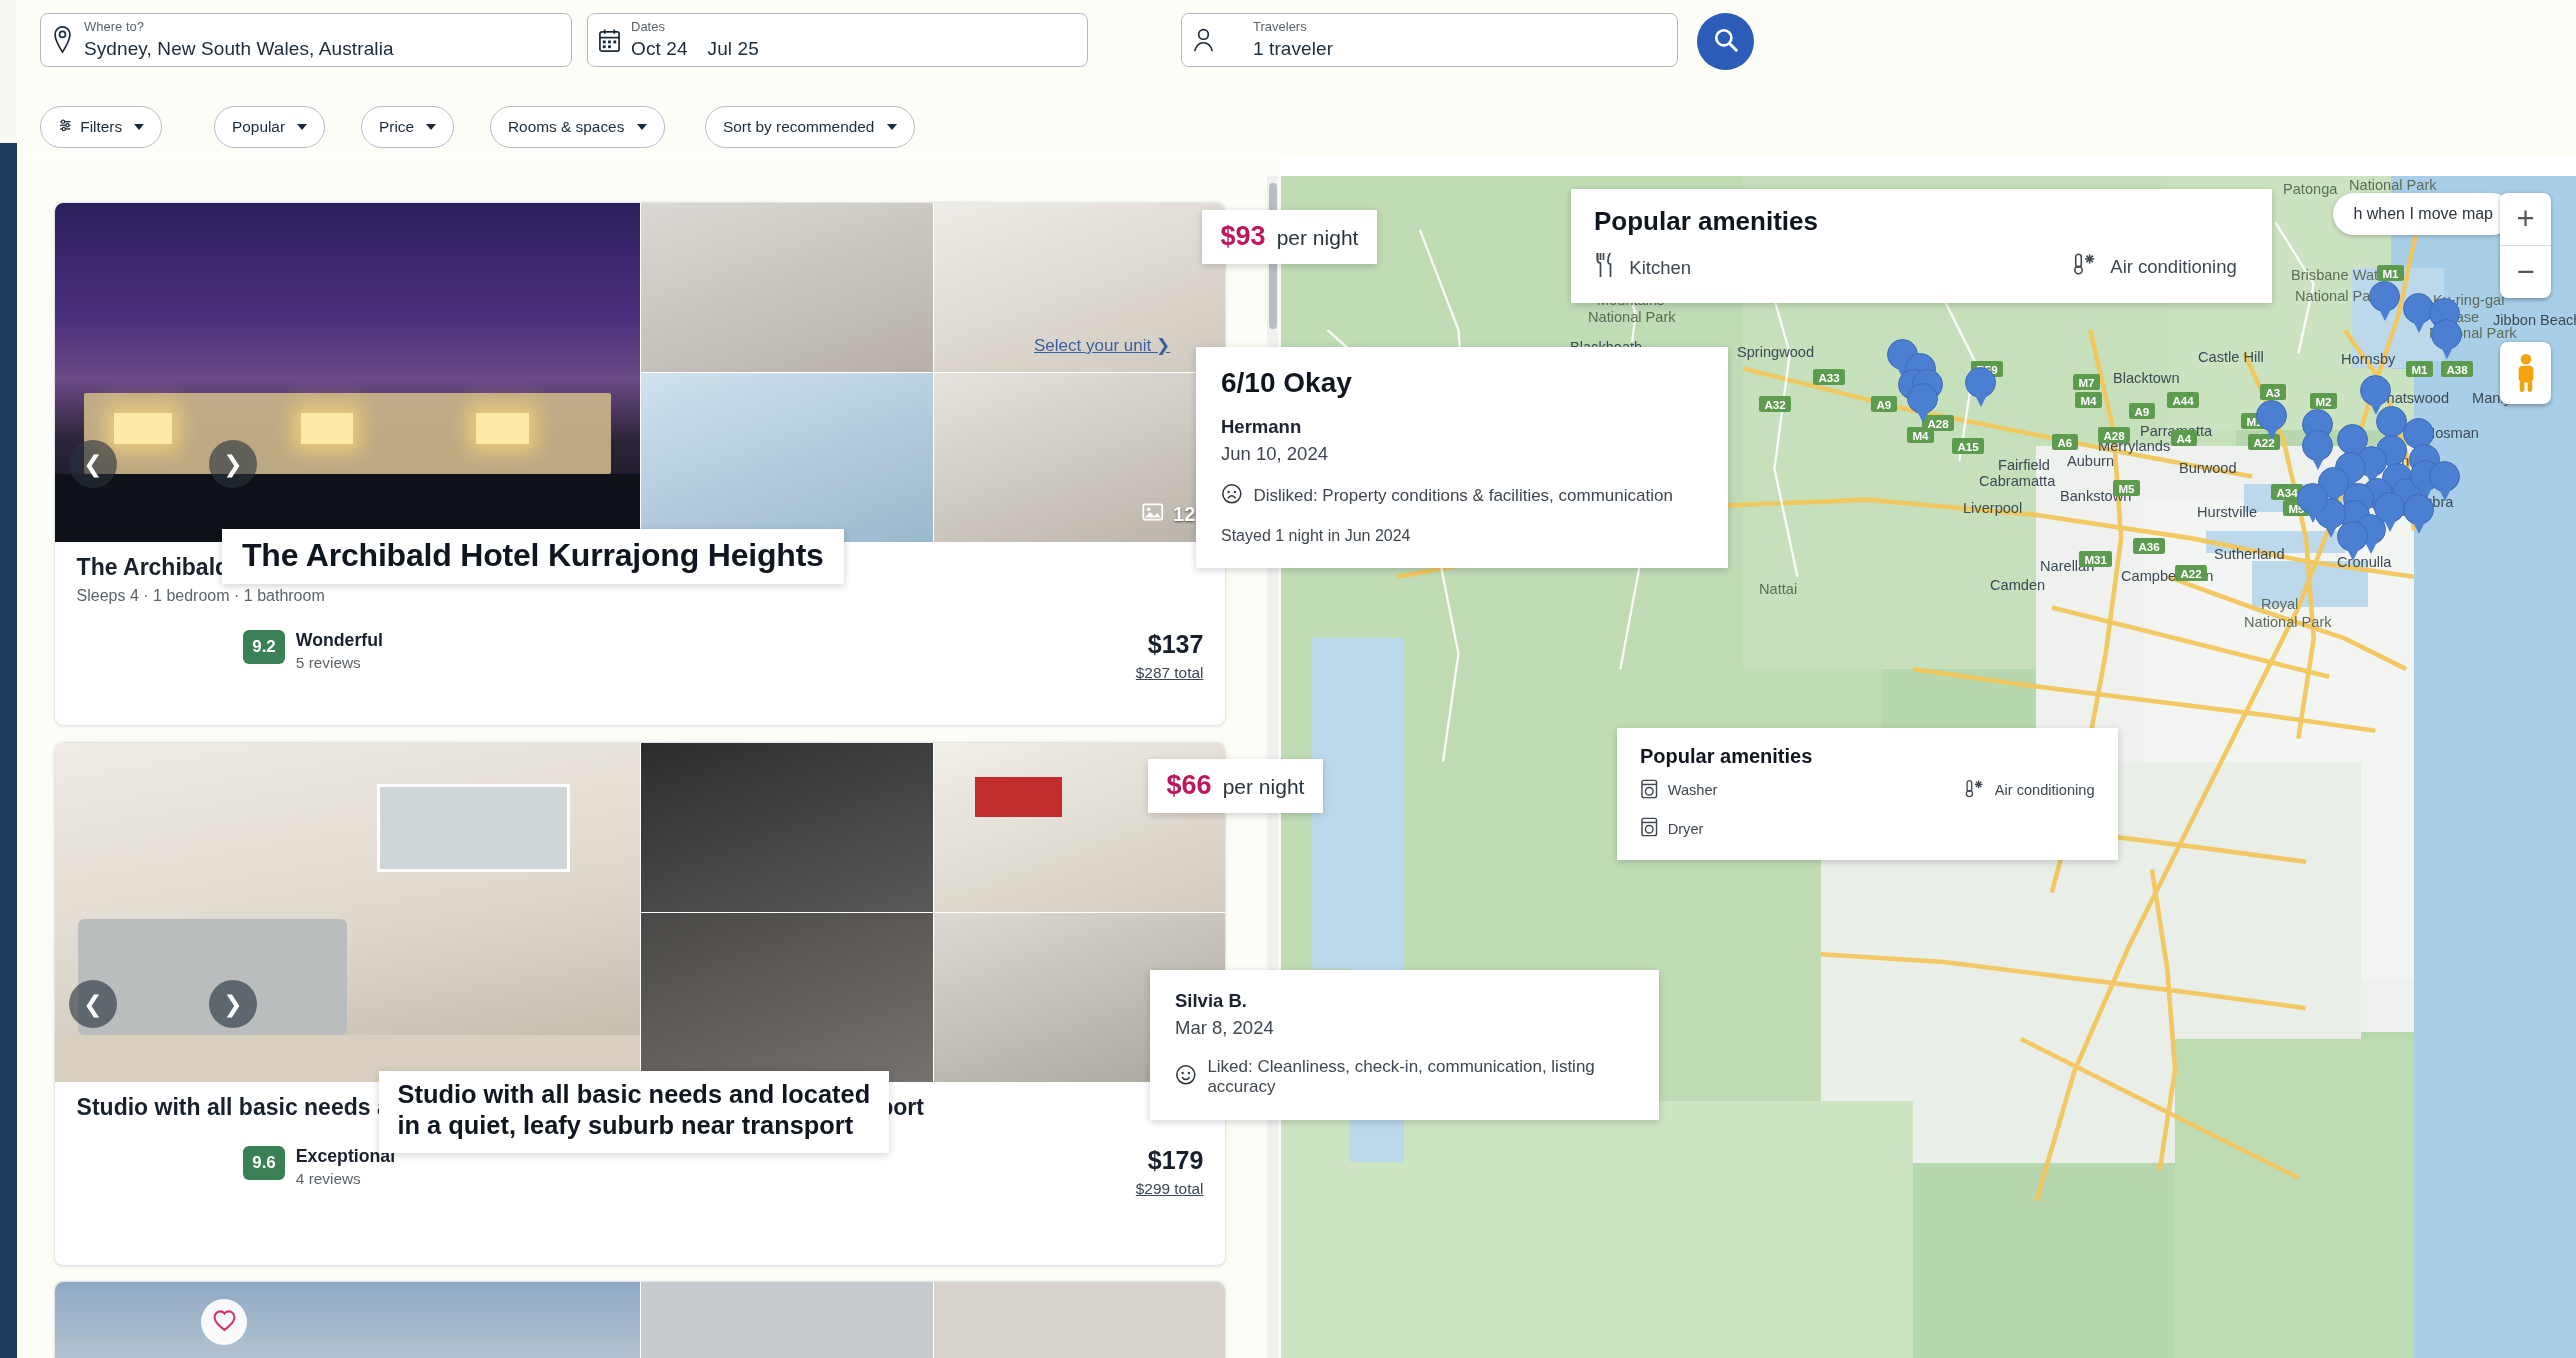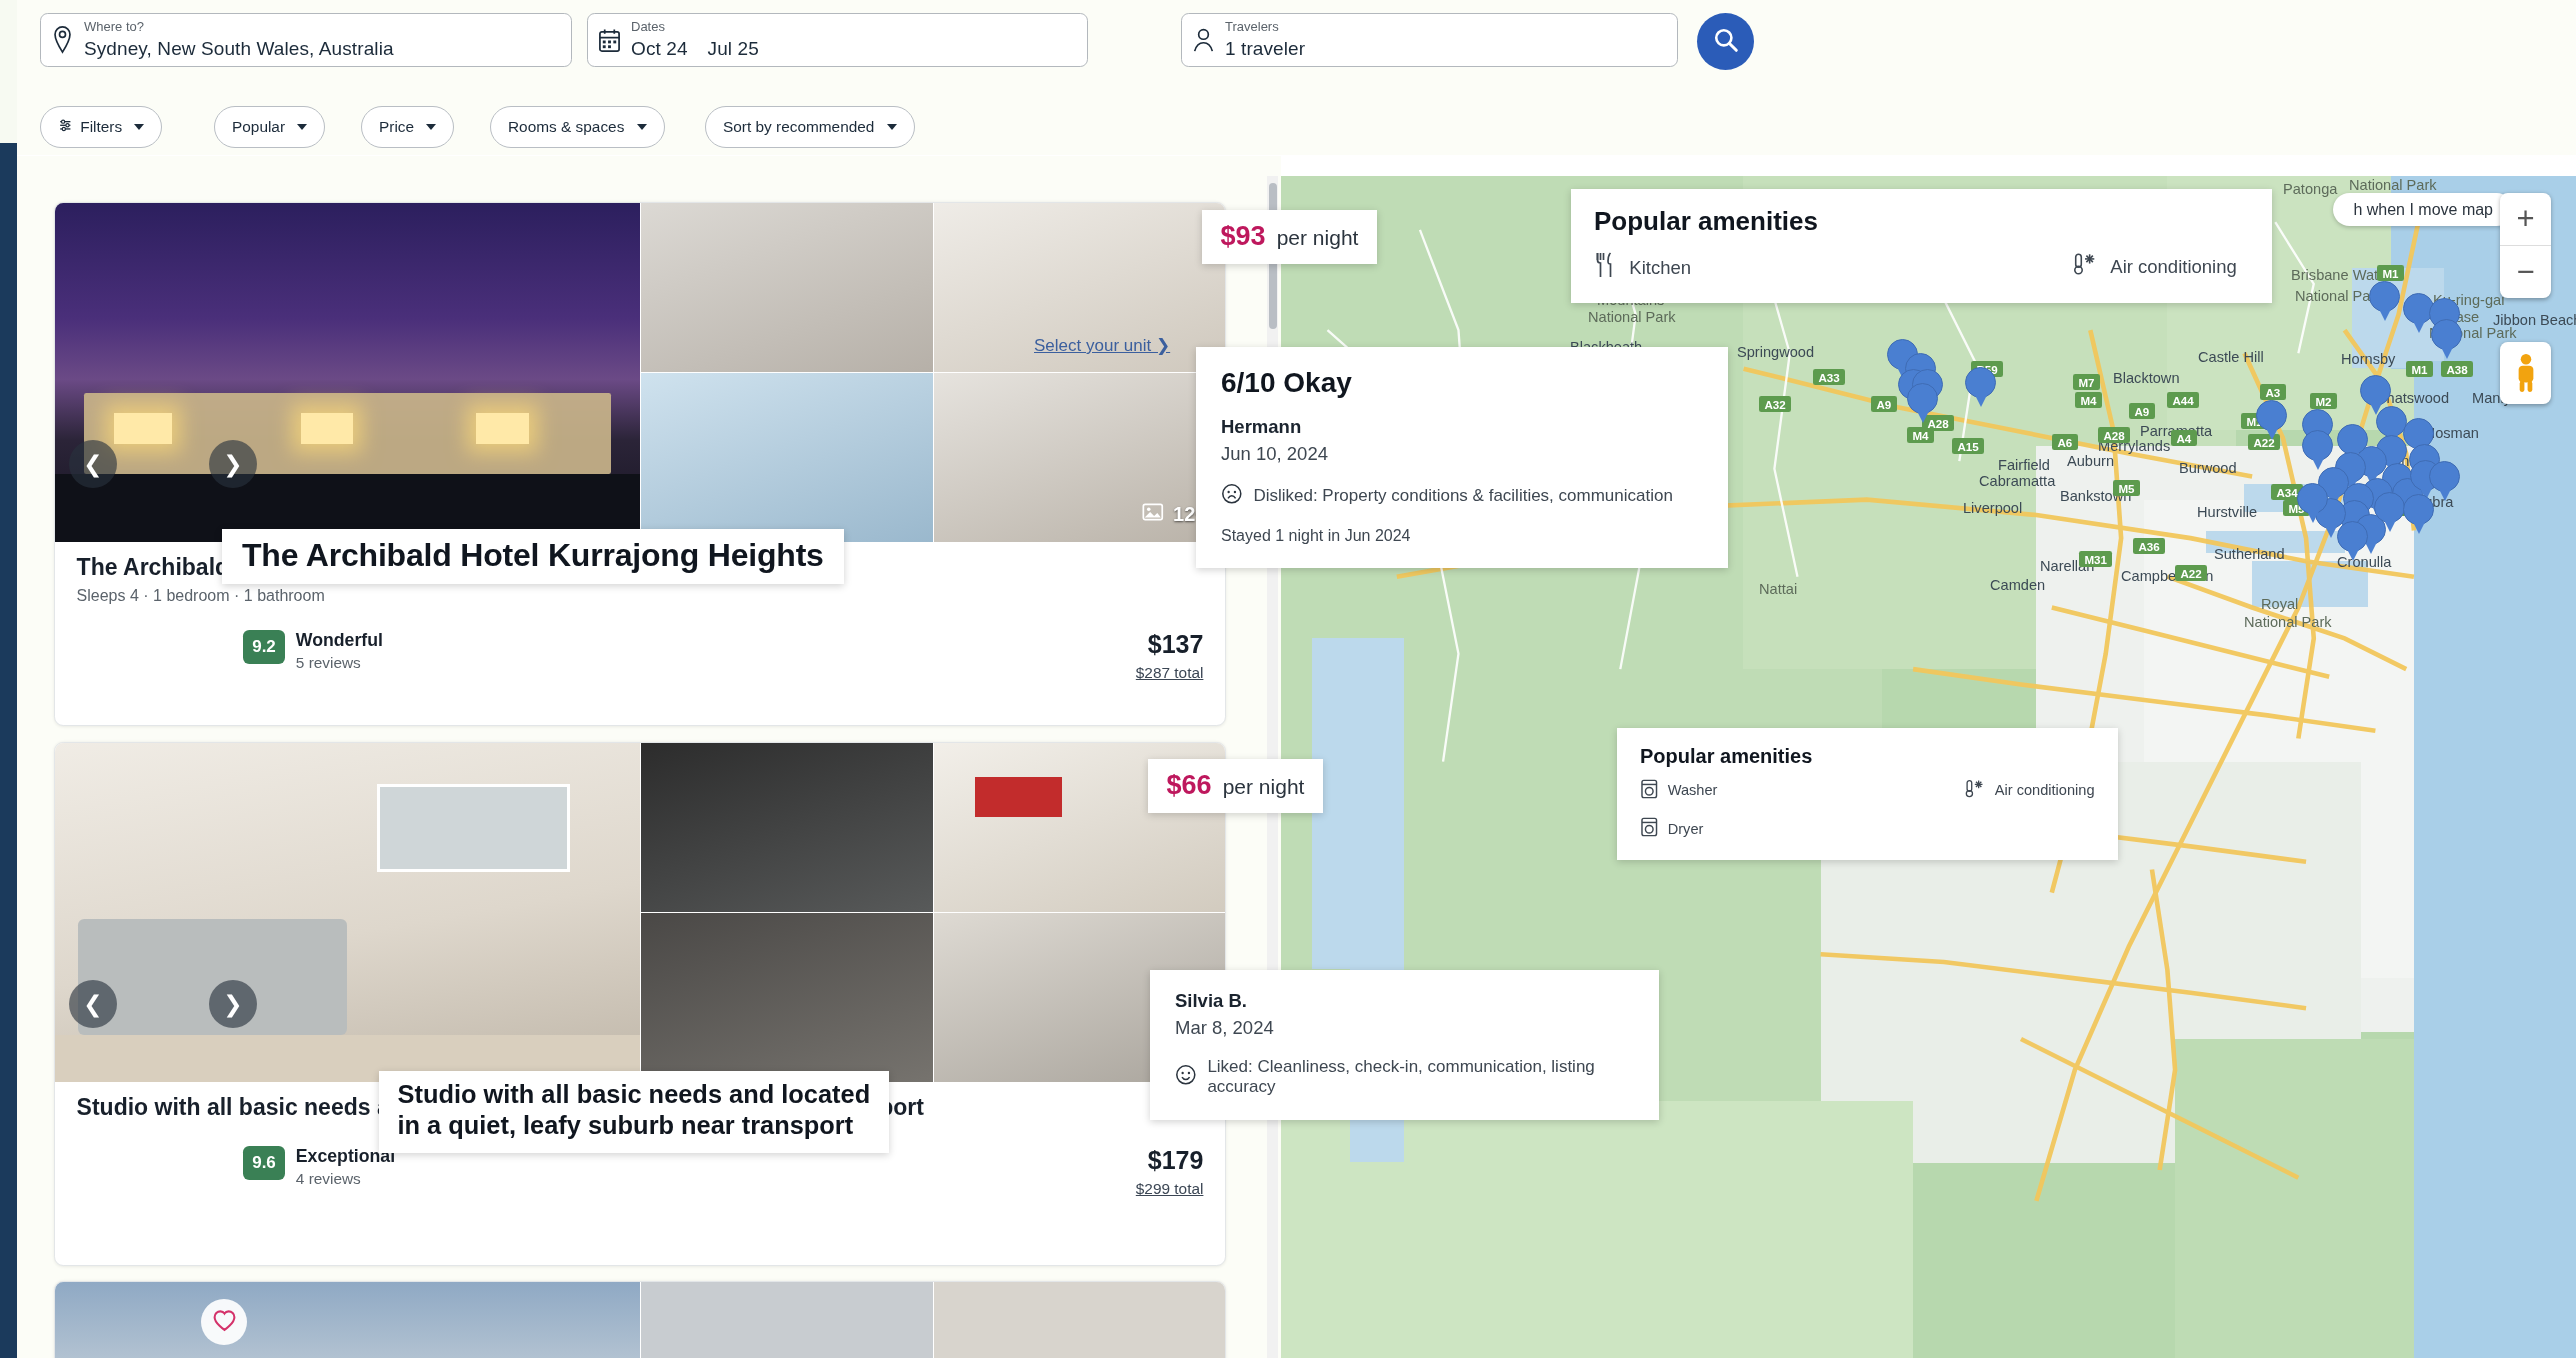--- a/index.html
+++ b/index.html
@@ -22,21 +22,21 @@
     position:absolute; top:13px; height:54px; background:#fff;
     border:1.5px solid #b3b8bd; border-radius:7.7px; display:flex; align-items:center;
   }
   .sfield .ico { width:43px; display:flex; align-items:center; justify-content:center; color:#1c2b3a; }
   .sfield .txtwrap { display:flex; flex-direction:column; justify-content:center; line-height:1.15; }
   .sfield .lab { font-size:13px; color:#5b636b; margin-bottom:3.1px; }
   .sfield .val { font-size:19px; color:#1c2b3a; letter-spacing:0.1px; }
   .sfield .vals { display:flex; gap:20px; }
   #f-where { left:23px; width:532px; }
   #f-dates { left:570px; width:501px; }
-  #f-travelers { left:1164px; width:497px; }
+  #f-travelers { left:1164px; width:497px;gap:28px; }
   .search-btn {
     position:absolute; left:1680px; top:13px; width:57px; height:57px; border-radius:50%;
     background:#2b5cb8; border:none; display:flex; align-items:center; justify-content:center;
     cursor:pointer;
   }
 
   
   .chiprow { position:absolute; left:17px; top:100px; width:2559px; height:55px; background:#fcfdf7; }
   .chip {
     position:absolute; top:6.2px; height:42px; border:1.5px solid #b9bec4; border-radius:21.6px;
@@ -145,21 +145,21 @@
               border-right:7.7px solid transparent; border-top:14px solid #4a7fd1; }
 
   .mapzoom { position:absolute; right:25px; top:17px; width:51px; background:#fff; border-radius:7.7px;
              box-shadow:0 1.5px 4.6px rgba(0,0,0,.3); z-index:30; }
   .mapzoom div { height:52px; display:flex; align-items:center; justify-content:center;
                  font-size:31px; color:#555; cursor:pointer; }
   .mapzoom .sep { height:0.8px; padding:0; background:#ddd; }
   .pegman { position:absolute; right:25px; top:166px; width:51px; height:62px; background:#fff;
             border-radius:7.7px; box-shadow:0 1.5px 4.6px rgba(0,0,0,.3); display:flex; align-items:center;
             justify-content:center; z-index:30; cursor:pointer; }
-  .searchmove { position:absolute; right:63px; top:17px; height:33px; background:#fff; border-radius:21px;
+  .searchmove { position:absolute; right:63px; top:17px; height:42px; background:#fff; border-radius:21px;
                 display:flex; align-items:center; padding:0 20px; font-size:16px; color:#2b343e;
                 box-shadow:0 1.5px 4.6px rgba(0,0,0,.22); z-index:25; white-space:nowrap; overflow:hidden;
                 max-width:331px; }
 
   .scrollbar { position:absolute; left:1267px; top:176px; width:10.8px; height:1182px; background:#f1f1f1; z-index:20;}
   .scrollthumb { position:absolute; left:1269px; top:183px; width:7.7px; height:146px; background:#b9bec4; border-radius:3.9px; z-index:21;}
 </style>
 </head>
 <body>
 

